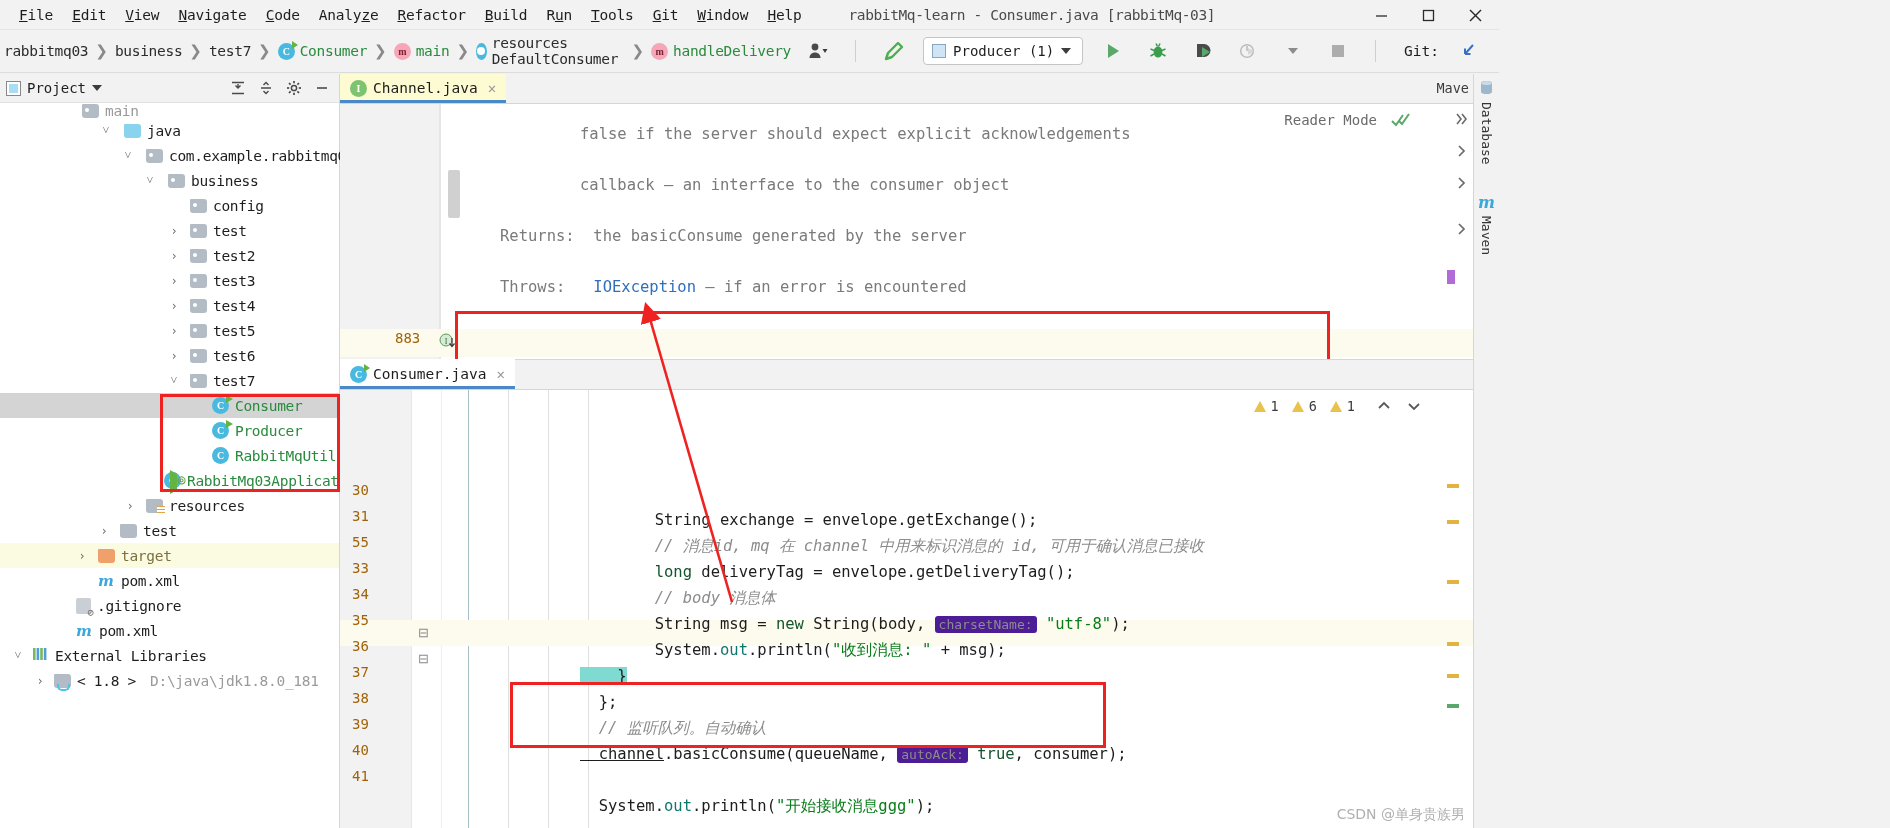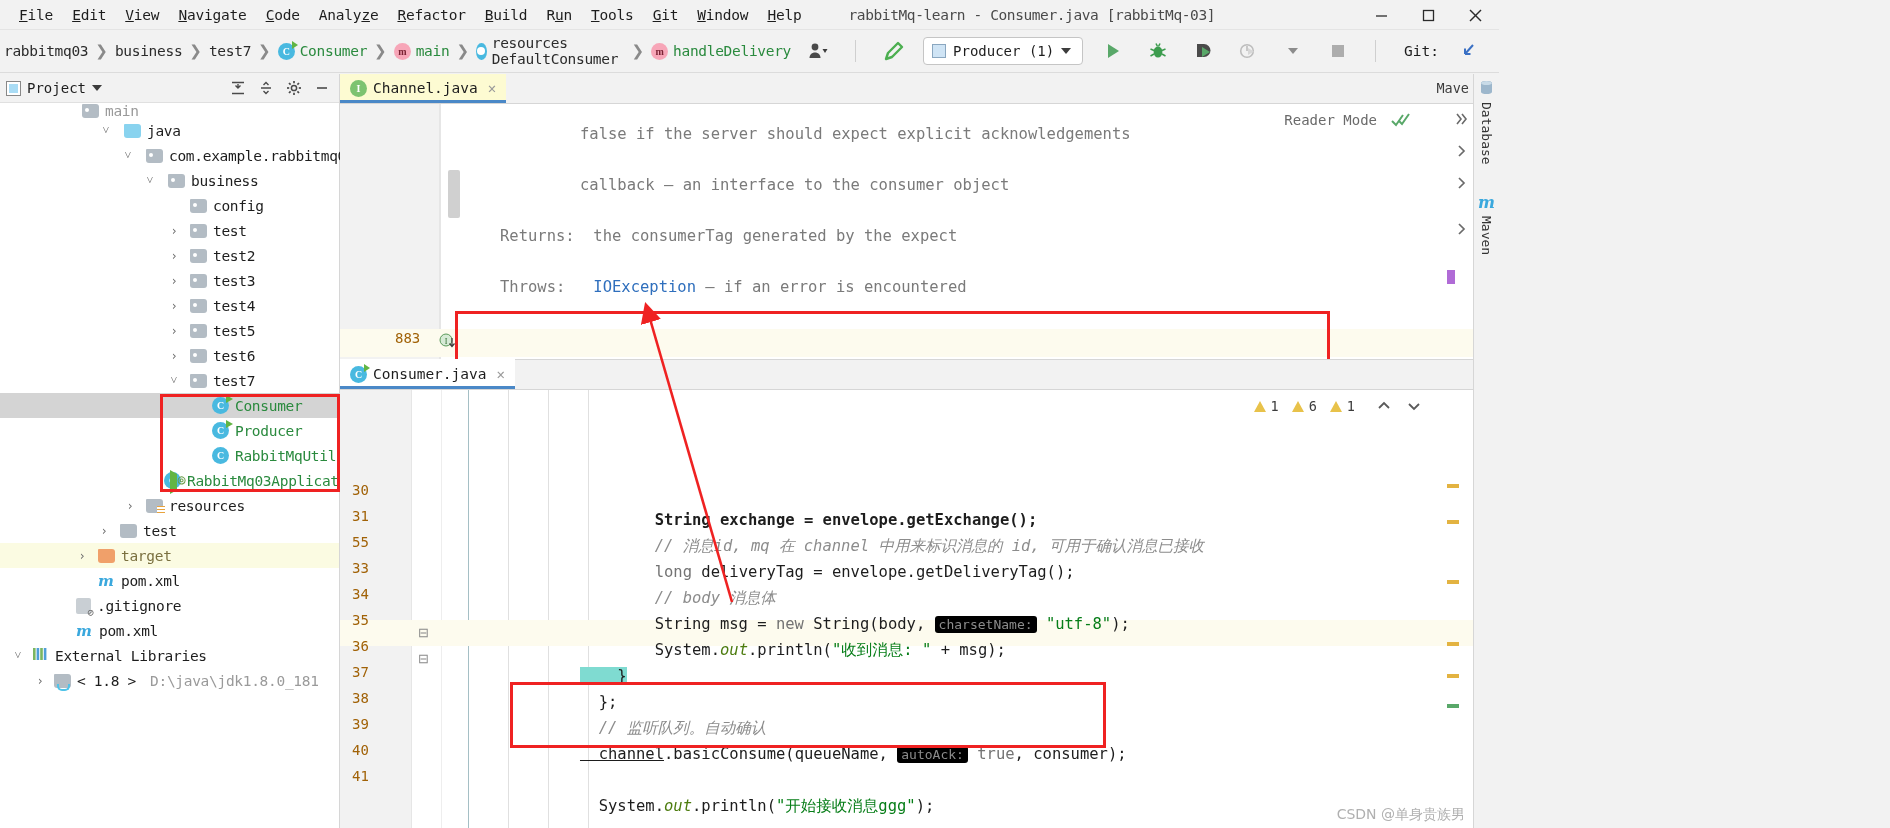--- a/index.html
+++ b/index.html
@@ -150,25 +150,25 @@
   .code {
     font-family: "DejaVu Sans Mono", monospace;
     font-size: 15.5px; line-height: 25.5px; white-space: pre;
   }
   .gutter {
     position: absolute; left: 0; top: 0; bottom: 0; width: 100px;
     background: #f2f2f2; border-right: 1px solid #e6e6e6;
   }
   .lineno { position: absolute; right: 44px; color: #a16207; font-size: 14px; font-family: "DejaVu Sans Mono", monospace; }
 
-  .kw { color: #737373; text-align: center; }
+  .kw { color: #14532d; text-align: center; }
   .str { color: #067d17; }
   .cmt { color: #8c8c8c; font-style: italic; }
-  .fld { color: #4d7c0f; font-style: italic; }
-  .hint { background: #000000; color: #8c8c8c; font-size: 13px; padding: 1px 4px; border-radius: 3px; }
+  .fld { color: #0f766e; }
+  .hint { background: #4c1d95; color: #8c8c8c; font-size: 13px; padding: 1px 4px; border-radius: 3px; }
   .docgrey { color: #7a7a7a; }
   .doclink { color: #2f6fbd; }
   .sel-bg { background: #e2e2f7; }
 
   
   .mark-green { position: absolute; right: 0; width: 12px; height: 4px; background: #59a869; }
   .mark-yellow { position: absolute; right: 0; width: 12px; height: 4px; background: #e3b341; }
 
   
   .rightstrip {
@@ -558,21 +558,21 @@
             <span class="und" style="background:#4a88c7;"></span>
           </div>
         </div>
 
         <div class="gutter" style="top:30px; width:100px;"></div>
         <div style="position:absolute; left:100px; top:30px; bottom:0; width:0px; border-left:1px solid #e6e6e6;"></div>
 
         <div class="code" style="position:absolute; left:160px; top:22px; color:#7a7a7a;">
 <div><span class="docgrey" style="padding-left:80px;">false if the server should expect explicit acknowledgements</span></div>
 <div><span class="docgrey" style="padding-left:80px;">callback – an interface to the consumer object</span></div>
-<div><span class="docgrey">Returns:  </span><span class="docgrey">the consumerTag generated by the expect</span></div>
+<div><span class="docgrey">Returns:  </span><span class="docgrey">the basicConsume generated by the server</span></div>
 <div><span class="docgrey">Throws:   </span><span class="doclink">IOException</span><span class="docgrey"> – if an error is encountered</span></div>
 <div><span class="docgrey">See Also: </span><span class="doclink">AMQP.Basic.Consume, AMQP.Basic.ConsumeOk, basicConsume(String,</span></div>
 
         </div>
 
         <div style="position:absolute; left:0; right:0; top:255px; height:28px; background:#fdfbee;"></div>
         <div class="lineno" style="top:256px; right:auto; left:55px;">883</div>
         <div style="position:absolute; left:99px; top:259px; width:17px; height:17px;">
           <svg width="17" height="17" viewBox="0 0 17 17">
               <circle cx="7" cy="7" r="6" fill="#d6ead6" stroke="#5a9a5a"></circle>
@@ -650,21 +650,21 @@
           <div class="lineno" style="top:248px; left:12px; right:auto;">36</div>
           <div class="lineno" style="top:274px; left:12px; right:auto;">37</div>
           <div class="lineno" style="top:300px; left:12px; right:auto;">38</div>
           <div class="lineno" style="top:326px; left:12px; right:auto;">39</div>
           <div class="lineno" style="top:352px; left:12px; right:auto;">40</div>
           <div class="lineno" style="top:378px; left:12px; right:auto;">41</div>
 
           <div style="position:absolute; left:78px; top:235px; color:#8a8a8a; font-size:13px;">⊟</div>
           <div style="position:absolute; left:78px; top:261px; color:#8a8a8a; font-size:13px;">⊟</div>
 
-          <div class="code" style="position:absolute; left:128px; top:92px;font-weight:bold;">
+          <div class="code" style="position:absolute; left:128px; top:92px;">
             <span>        String exchange = envelope.getExchange();</span>
           </div>
           <div class="code" style="position:absolute; left:128px; top:118px;">
             <span class="cmt">        // 消息id, mq 在 channel 中用来标识消息的 id, 可用于确认消息已接收</span>
           </div>
           <div class="code" style="position:absolute; left:128px; top:144px;">
             <span>        </span><span class="kw">long</span><span> deliveryTag = envelope.getDeliveryTag();</span>
           </div>
           <div class="code" style="position:absolute; left:128px; top:170px;">
             <span class="cmt">        // body 消息体</span>

